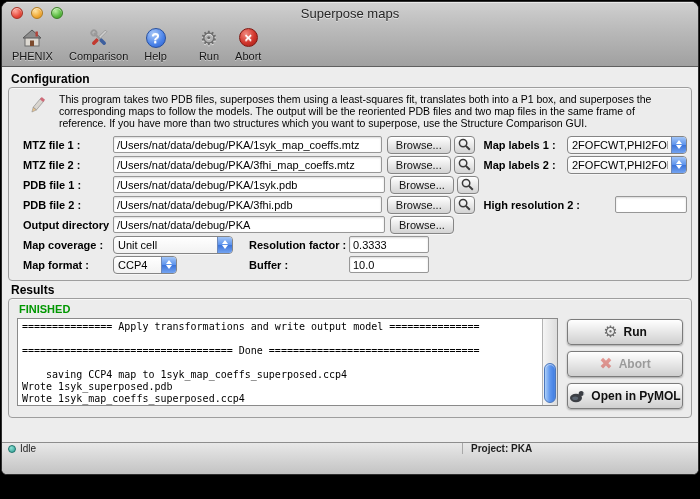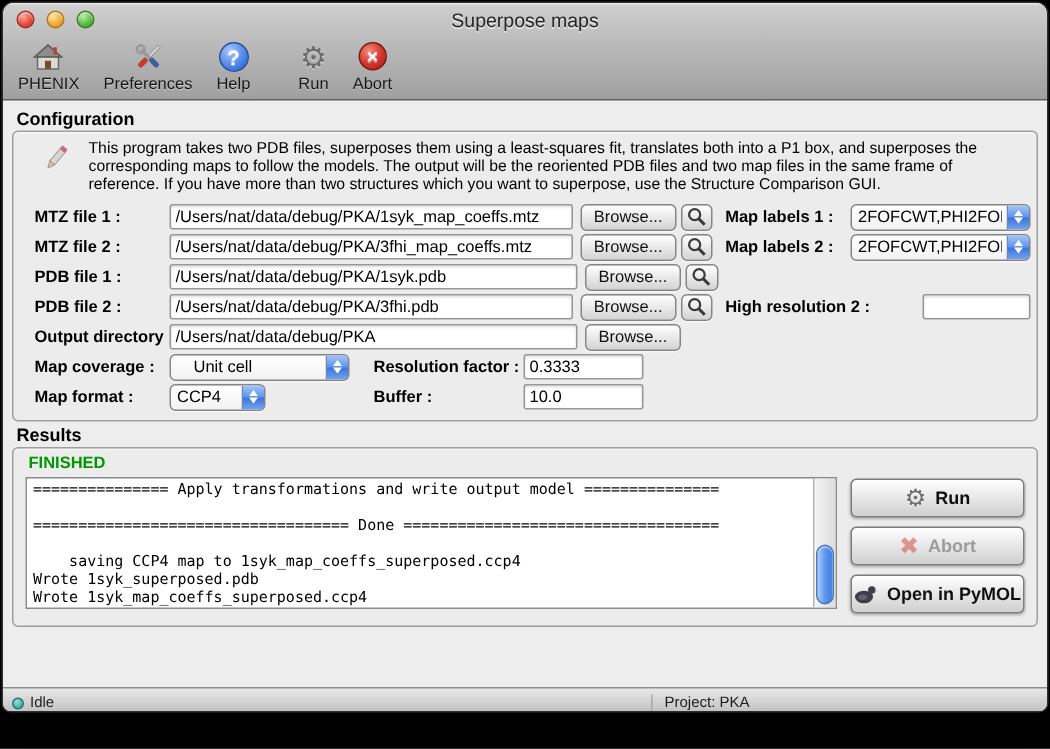--- a/index.html
+++ b/index.html
@@ -62,21 +62,21 @@
              background:linear-gradient(180deg,#a3c6f8 0%,#5d93ec 48%,#3c74da 52%,#73a3f0 100%);
              border-left:1px solid #6c88ba; border-radius:0 3px 3px 0;
              display:flex; flex-direction:column; align-items:center; justify-content:center; gap:1px; }
   .arr-up { width:0; height:0; border-left:3.5px solid transparent; border-right:3.5px solid transparent;
             border-bottom:4px solid #fff; }
   .arr-dn { width:0; height:0; border-left:3.5px solid transparent; border-right:3.5px solid transparent;
             border-top:4px solid #fff; }
   .mapspopup { width:120px; }
   .hresinput { width:72px; }
   .ctl1 { width:124px; display:flex; }
-  .coveragepopup { width:120px;padding-left:11px; }
+  .coveragepopup { width:120px; }
   .formatpopup { width:64px; }
   .col2label { margin-left:12px; width:100px; font-size:11px; font-weight:bold; white-space:nowrap; }
   .smallinput { width:80px; }
   
   .resultsbox { padding:3px 8px 8px; }
   .finished { font-size:11px; font-weight:bold; margin:1px 0 3px 2px; }
   .resultsrow { display:flex; gap:9px; }
   .console { flex:1; background:#fff; border:1px solid #8a8a8a; height:88px; position:relative; overflow:hidden; }
   .consoletext { font-family:"DejaVu Sans Mono", monospace; font-size:10px; line-height:12px;
                  white-space:pre; padding:2px 4px 2px 4px; color:#000; }
@@ -89,27 +89,27 @@
   .action { height:26px; display:flex; align-items:center; justify-content:center; gap:6px;
             background:linear-gradient(180deg,#ffffff,#e8e8e8 48%,#cfcfcf);
             border:1px solid #7b7b7b; border-radius:4px; font-size:12px; font-weight:bold; color:#101010;
             font-family:"Liberation Sans", sans-serif; box-shadow:0 1px 2px rgba(0,0,0,.3); }
   .action .gear { font-size:16px; line-height:16px; }
   .action.disabled { color:#9b9b9b; }
   .action.disabled .abicon { opacity:.45; }
   .abicon { color:#cf2d22; font-weight:bold; font-size:16px; line-height:14px;
             font-family:"DejaVu Sans", sans-serif; }
   
-  .statusbar { position:absolute; bottom:0; left:0; right:0; height:16px;
+  .statusbar { position:absolute; bottom:0; left:0; right:0; height:32px;
                background:linear-gradient(180deg,#e8e8e8,#c3c3c3); border-top:1px solid #8d8d8d;
-               display:flex; align-items:flex-end; font-size:10px; color:#1d1d1d; }
+               display:flex; align-items:flex-start; font-size:10px; color:#1d1d1d; }
   .statusleft { display:flex; align-items:center; gap:4px; padding-left:6px; }
   .statusdot { width:8px; height:8px; border-radius:50%;
                background:radial-gradient(circle at 35% 30%,#8fe0d4,#2b9c92); border:1px solid #1e756d; }
-  .project { position:absolute; left:432px; padding-left:8px; border-left:1px solid #a8a8a8; }
+  .project { position:absolute; left:460px; padding-left:8px; border-left:1px solid #a8a8a8;font-weight:bold; }
 </style>
 </head>
 <body>
 
 <div class="window">
   <div class="chrome">
     <div class="titlebar">
       <div class="lights">
         <span class="light red"></span>
         <span class="light yellow"></span>
@@ -136,21 +136,21 @@
               <rect x="10.9" y="1" width="2.2" height="12" fill="#cfcfcf" stroke="#7e7e7e" stroke-width="0.5"></rect>
               <rect x="10.2" y="12.5" width="3.6" height="7.5" rx="1.6" fill="#c23a30"></rect>
             </g>
             <g transform="rotate(-45 12 11)">
               <circle cx="12" cy="3.8" r="2.6" fill="none" stroke="#9a9a9a" stroke-width="1.8"></circle>
               <rect x="10.9" y="4" width="2.2" height="9" fill="#9a9a9a"></rect>
               <rect x="10.2" y="12.5" width="3.6" height="7.5" rx="1.6" fill="#3d5f9e"></rect>
             </g>
           </svg>
         </span>
-        <span>Preferences</span>
+        <span>Comparison</span>
       </div>
       <div class="titem">
         <span class="ticon">
             <span class="helpball">?</span>
           </span>
         <span>Help</span>
       </div>
       <div class="titem runitem">
         <span class="ticon">
             <span class="gear">⚙</span>

